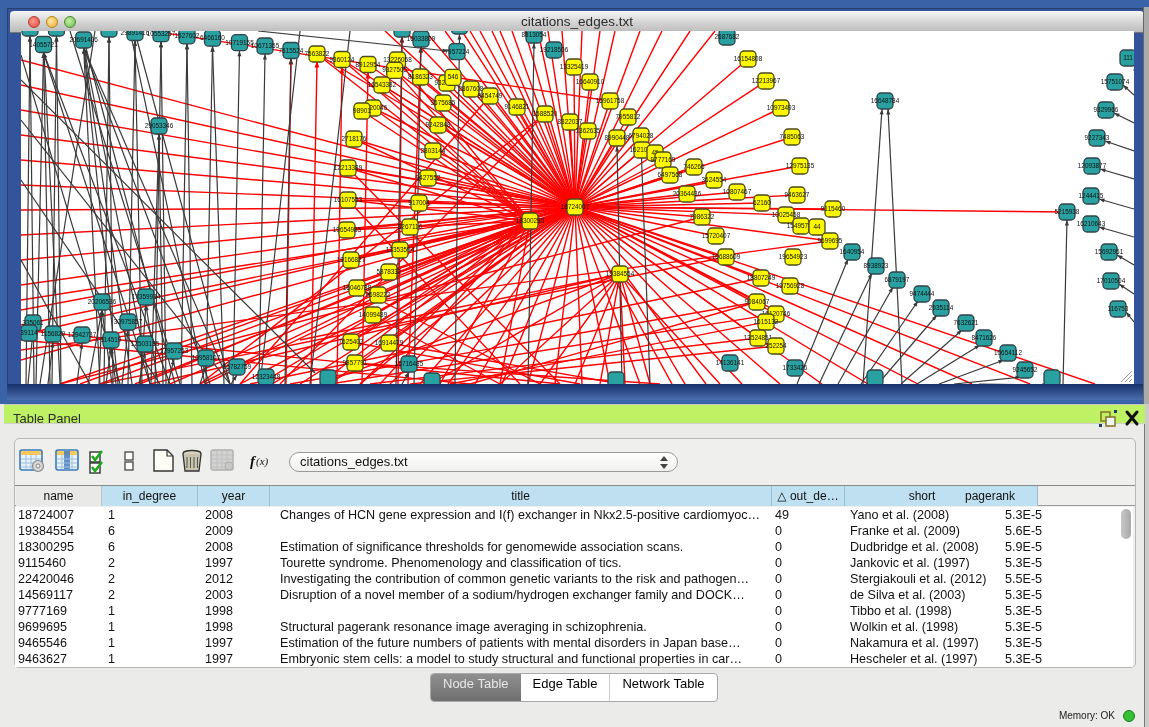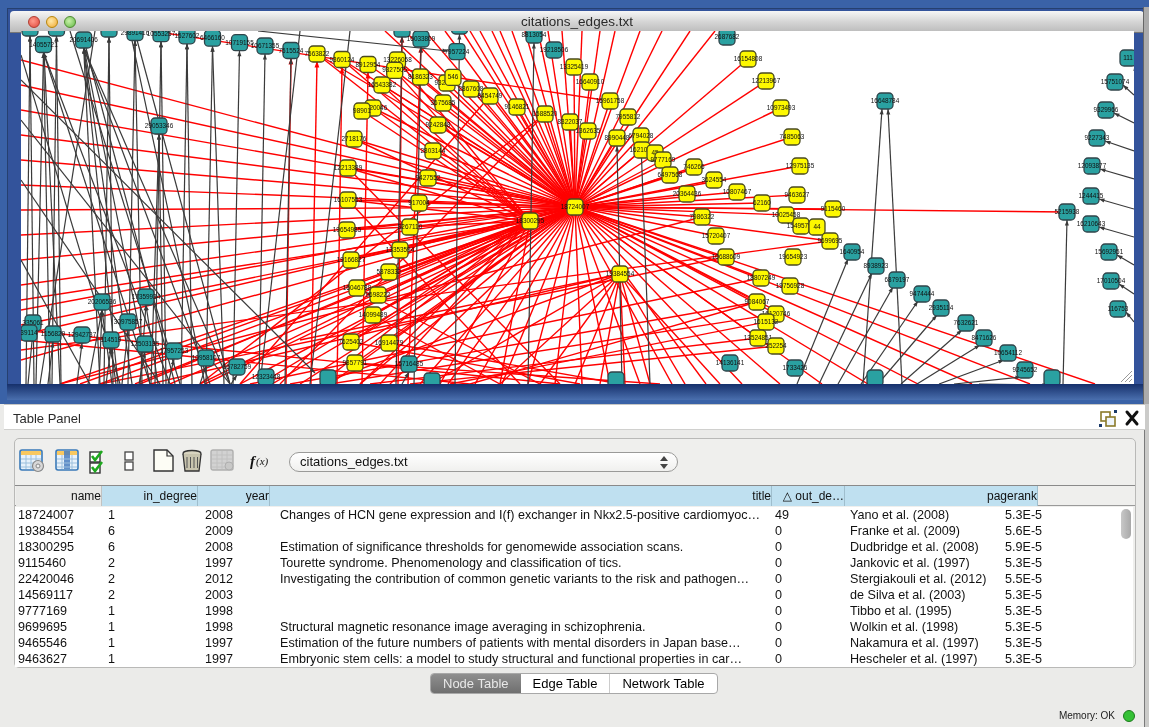--- a/index.html
+++ b/index.html
@@ -3,29 +3,29 @@
 *{margin:0;padding:0;box-sizing:border-box}
 body{width:1149px;height:727px;font-family:"Liberation Sans",sans-serif;position:relative;overflow:hidden;background:#ebebe9}
 .desk{position:absolute;left:0;top:0;width:1149px;height:404px;background:#3a62a7}
 .win{position:absolute;left:7px;top:8px;width:1138px;height:392px;background:#33539b;border:1px solid #26406f}
 .titlebar{position:absolute;left:2px;top:2px;width:1134px;height:22px;background:linear-gradient(#f6f6f6,#d3d3d3 55%,#bcbcbc);border-bottom:1px solid #777;border-radius:4px 4px 0 0}
 .tl{position:absolute;top:5px;width:12px;height:12px;border-radius:50%}
 .title{position:absolute;top:3px;width:100%;text-align:center;font-size:13.5px;color:#2a2a2a}
 .botborder{position:absolute;left:7px;top:384px;width:1138px;height:16px;background:linear-gradient(#16306b,#4a6fae)}
 .gstop{position:absolute;left:1143px;top:7px;width:6px;height:397px;background:#ababab;border-left:1px solid #666}
 .gsbot{position:absolute;left:1144px;top:404px;width:5px;height:323px;background:#cbcbc9;border-left:1px solid #7a7a7a}
-.tpbar{position:absolute;left:4px;top:404px;width:1141px;height:26px;background:#ffffff;border-top:1px solid #c6c6c4;border-bottom:1px solid #d0d0ce}
+.tpbar{position:absolute;left:4px;top:404px;width:1141px;height:20px;background:#bef264;border-top:1px solid #c6c6c4;border-bottom:1px solid #d0d0ce}
 .tpbar span{position:absolute;left:9px;top:6px;font-size:13px;color:#2b2b2b}
 .panel{position:absolute;left:14px;top:438px;width:1122px;height:230px;background:#efefed;border:1px solid #b9b9b7;border-radius:5px}
 .thead{position:absolute;left:15px;top:485px;height:21px;border-top:1px solid #8a8a8a;border-bottom:1px solid #9a9a9a;font-size:12px;color:#111}
-.th{position:absolute;top:0;height:20px;line-height:20px;text-align:right;background:#bfe0f0;border-right:1px solid #9fbecd}
+.th{position:absolute;top:0;height:20px;line-height:20px;text-align:center;background:#bfe0f0;border-right:1px solid #9fbecd}
 .trow{position:relative;height:16px;font-size:12.6px;color:#111;white-space:nowrap}
 .trow span{position:absolute;top:1px}
 .c0{left:3px}.c1{left:93px}.c2{left:190px}.c3{left:265px}.c4{left:760px}.c5{left:835px}.c6{left:990px}
-.tabs{position:absolute;left:430px;top:673px;height:21px;display:flex;font-size:13px;border:1px solid #a8a8a8;border-radius:4px;overflow:hidden;background:#fff}
+.tabs{position:absolute;left:430px;top:673px;height:29px;display:flex;font-size:13px;border:1px solid #a8a8a8;border-radius:4px;overflow:hidden;background:#fff}
 .tab{padding:2px 12px;line-height:16px}
 .tabsel{background:linear-gradient(#8f8f8f,#6f6f6f);color:#e8e8e8}
 .memory{position:absolute;right:34px;top:710px;font-size:10px;color:#222}
 .memdot{position:absolute;right:14px;top:710px;width:12px;height:12px;border-radius:50%;background:#35c135;border:1px solid #1d7a1d}
 </style></head><body>
 <div class="desk"></div>
 <div class="win">
   <div class="titlebar">
     <div class="tl" style="left:18px;background:radial-gradient(circle at 4px 4px,#ff9a8a,#e0463a);border:1px solid #b03c30"></div>
     <div class="tl" style="left:36px;background:radial-gradient(circle at 4px 4px,#ffe9a8,#f0a830);border:1px solid #b8860b"></div>
@@ -853,21 +853,21 @@
       <path d="M5 13 L1 8 H9 Z" fill="#444"></path>
     </svg>
 </div>
 
 <div class="thead" style="width:1120px">
  <span class="th" style="left:1px;width:86px;background:#e9e9e7;border-right:1px solid #c2c2c0">name</span>
  <span class="th" style="left:87px;width:96px">in_degree</span>
  <span class="th" style="left:183px;width:72px">year</span>
  <span class="th" style="left:255px;width:502px">title</span>
  <span class="th" style="left:757px;width:73px">△ out_de…</span>
- <span class="th" style="left:830px;width:155px">risk</span>
+ <span class="th" style="left:830px;width:155px">short</span>
  <span class="th" style="left:928px;width:95px">pagerank</span>
 </div>
 <div style="position:absolute;left:15px;top:507px;width:1105px;height:160px;background:#fff;overflow:hidden">
 <div class="trow">
       <span class="c0">18724007</span>
       <span class="c1">1</span>
       <span class="c2">2008</span>
       <span class="c3">Changes of HCN gene expression and I(f) exchanger in Nkx2.5-positive cardiomyoc…</span>
       <span class="c4">49</span>
       <span class="c5">Yano et al. (2008)</span>
@@ -905,37 +905,38 @@
       <span class="c2">2012</span>
       <span class="c3">Investigating the contribution of common genetic variants to the risk and pathogen…</span>
       <span class="c4">0</span>
       <span class="c5">Stergiakouli et al. (2012)</span>
       <span class="c6">5.5E-5</span>
     </div>
 <div class="trow">
       <span class="c0">14569117</span>
       <span class="c1">2</span>
       <span class="c2">2003</span>
+      <span class="c3">Disruption of a novel member of a sodium/hydrogen exchanger family and DOCK…</span>
       <span class="c4">0</span>
       <span class="c5">de Silva et al. (2003)</span>
       <span class="c6">5.3E-5</span>
     </div>
 <div class="trow">
       <span class="c0">9777169</span>
       <span class="c1">1</span>
       <span class="c2">1998</span>
       <span class="c4">0</span>
-      <span class="c5">Tibbo et al. (1995)</span>
+      <span class="c5">Tibbo et al. (1998)</span>
       <span class="c6">5.3E-5</span>
     </div>
 <div class="trow">
       <span class="c0">9699695</span>
       <span class="c1">1</span>
       <span class="c2">1998</span>
-      <span class="c3">Structural magnetic resonance image averaging in schizophrenia.</span>
+      <span class="c3">Structural pagerank resonance image averaging in schizophrenia.</span>
       <span class="c4">0</span>
       <span class="c5">Wolkin et al. (1998)</span>
       <span class="c6">5.3E-5</span>
     </div>
 <div class="trow">
       <span class="c0">9465546</span>
       <span class="c1">1</span>
       <span class="c2">1997</span>
       <span class="c3">Estimation of the future numbers of patients with mental disorders in Japan base…</span>
       <span class="c4">0</span>

